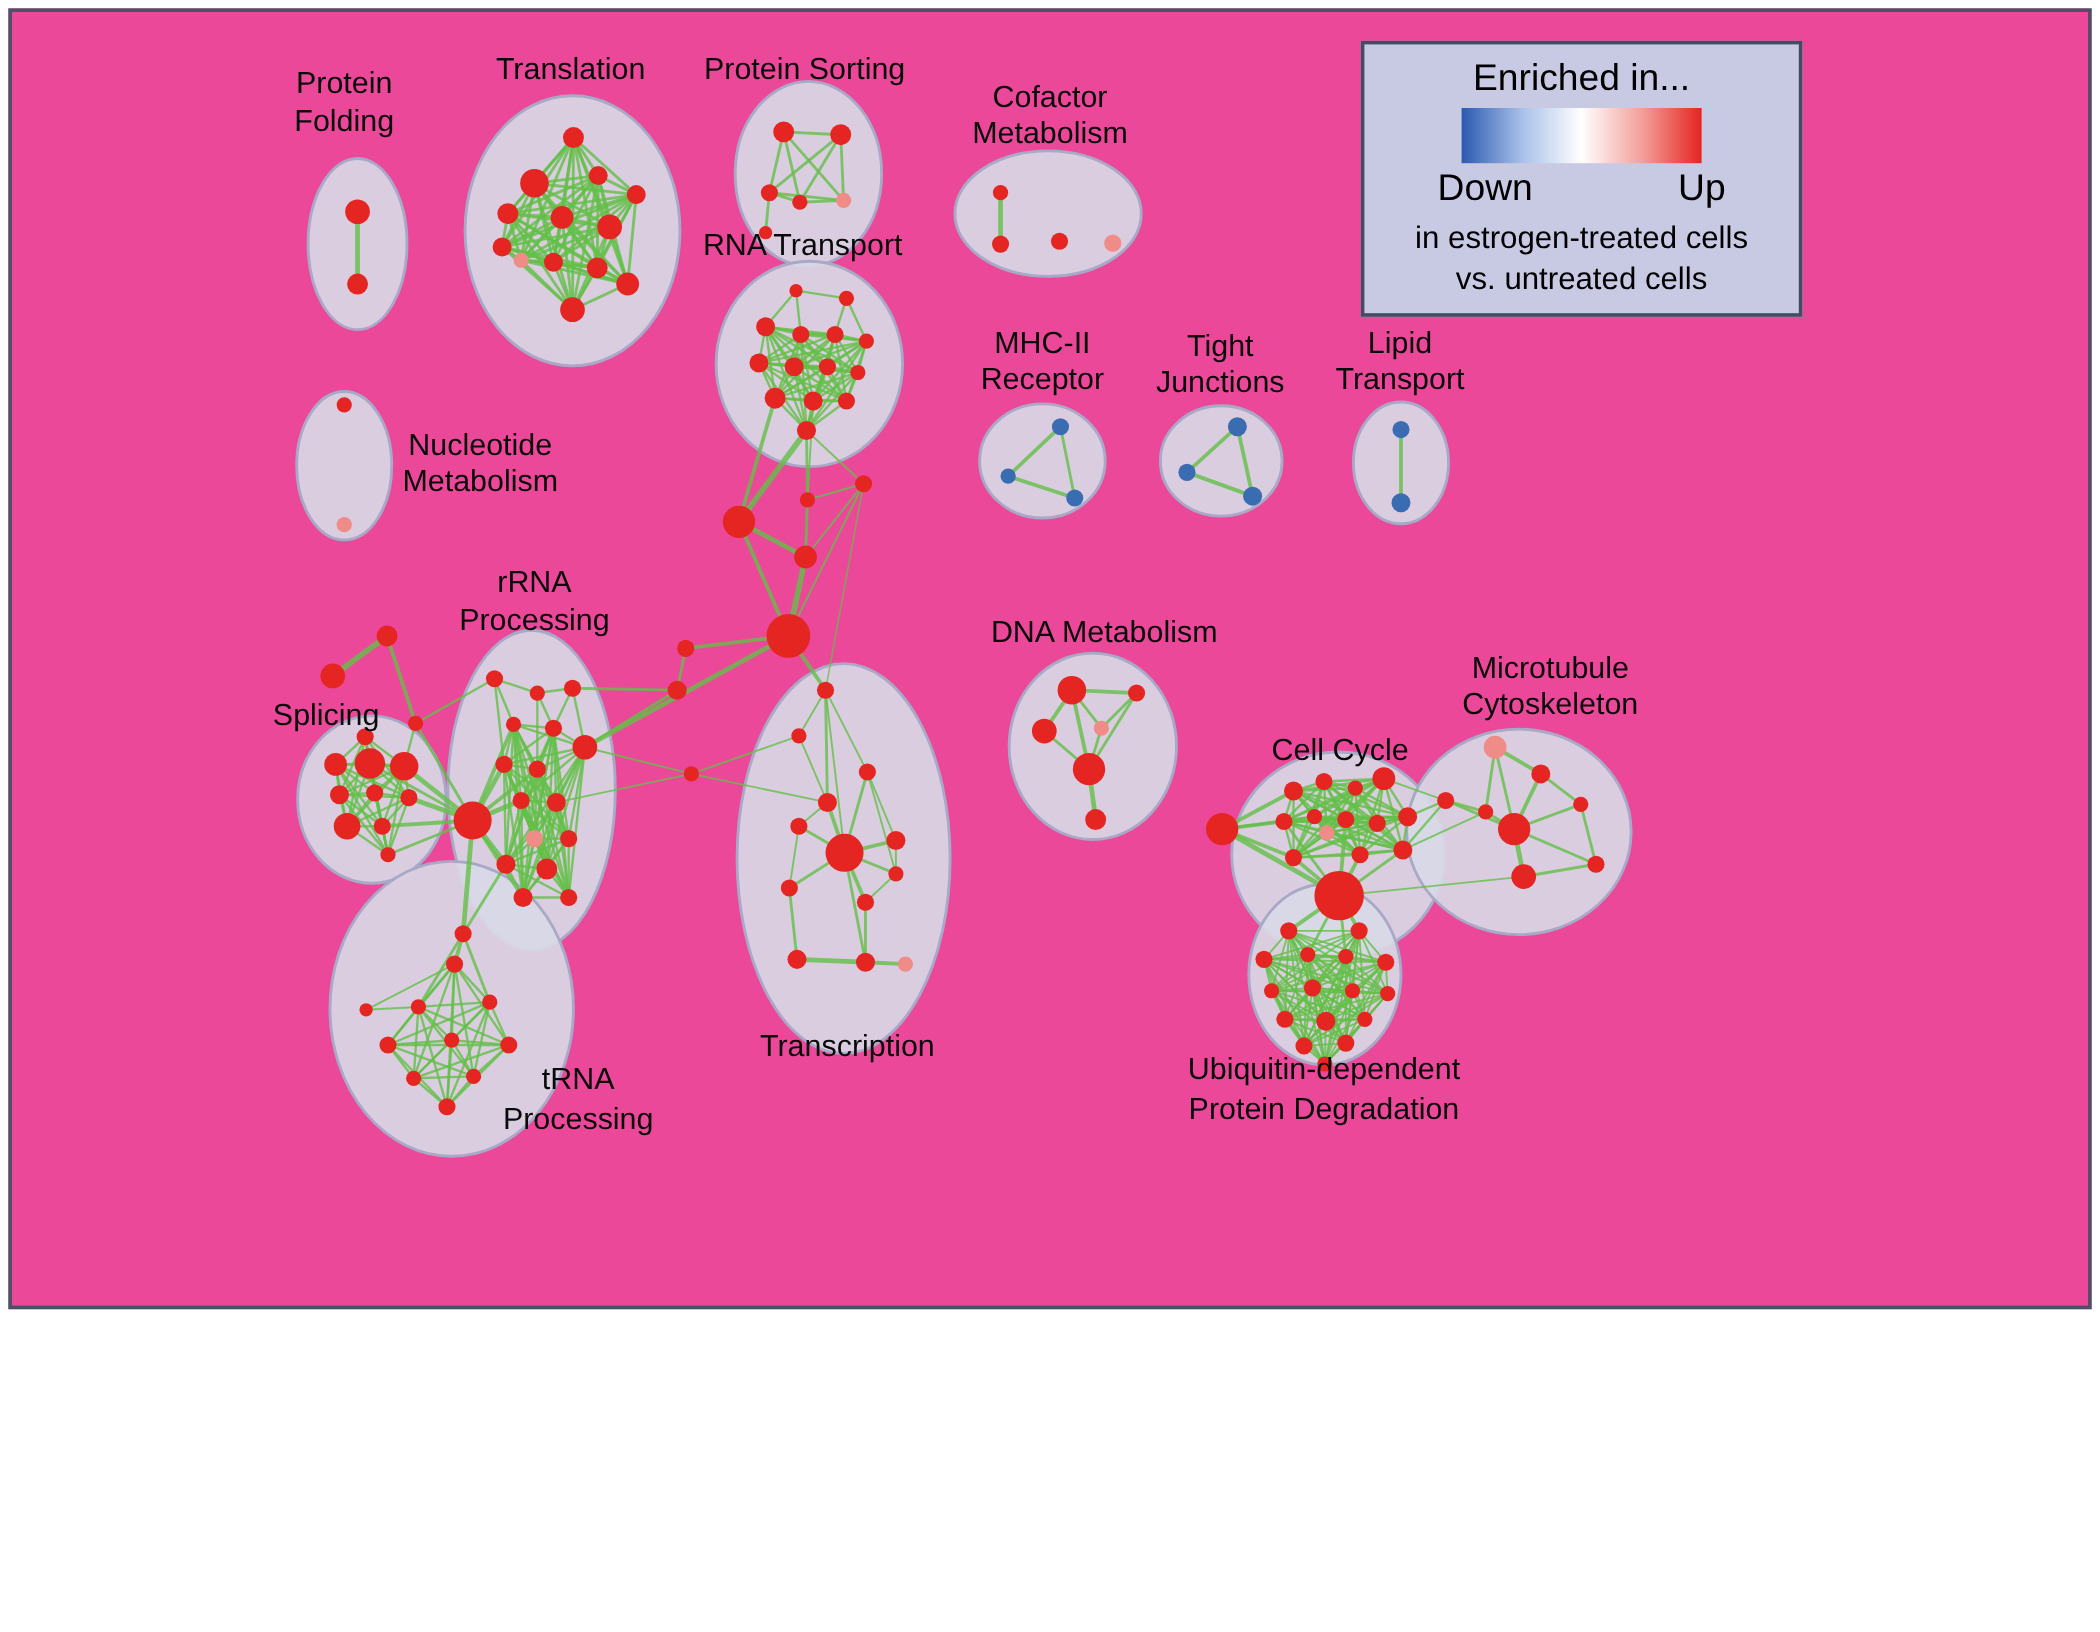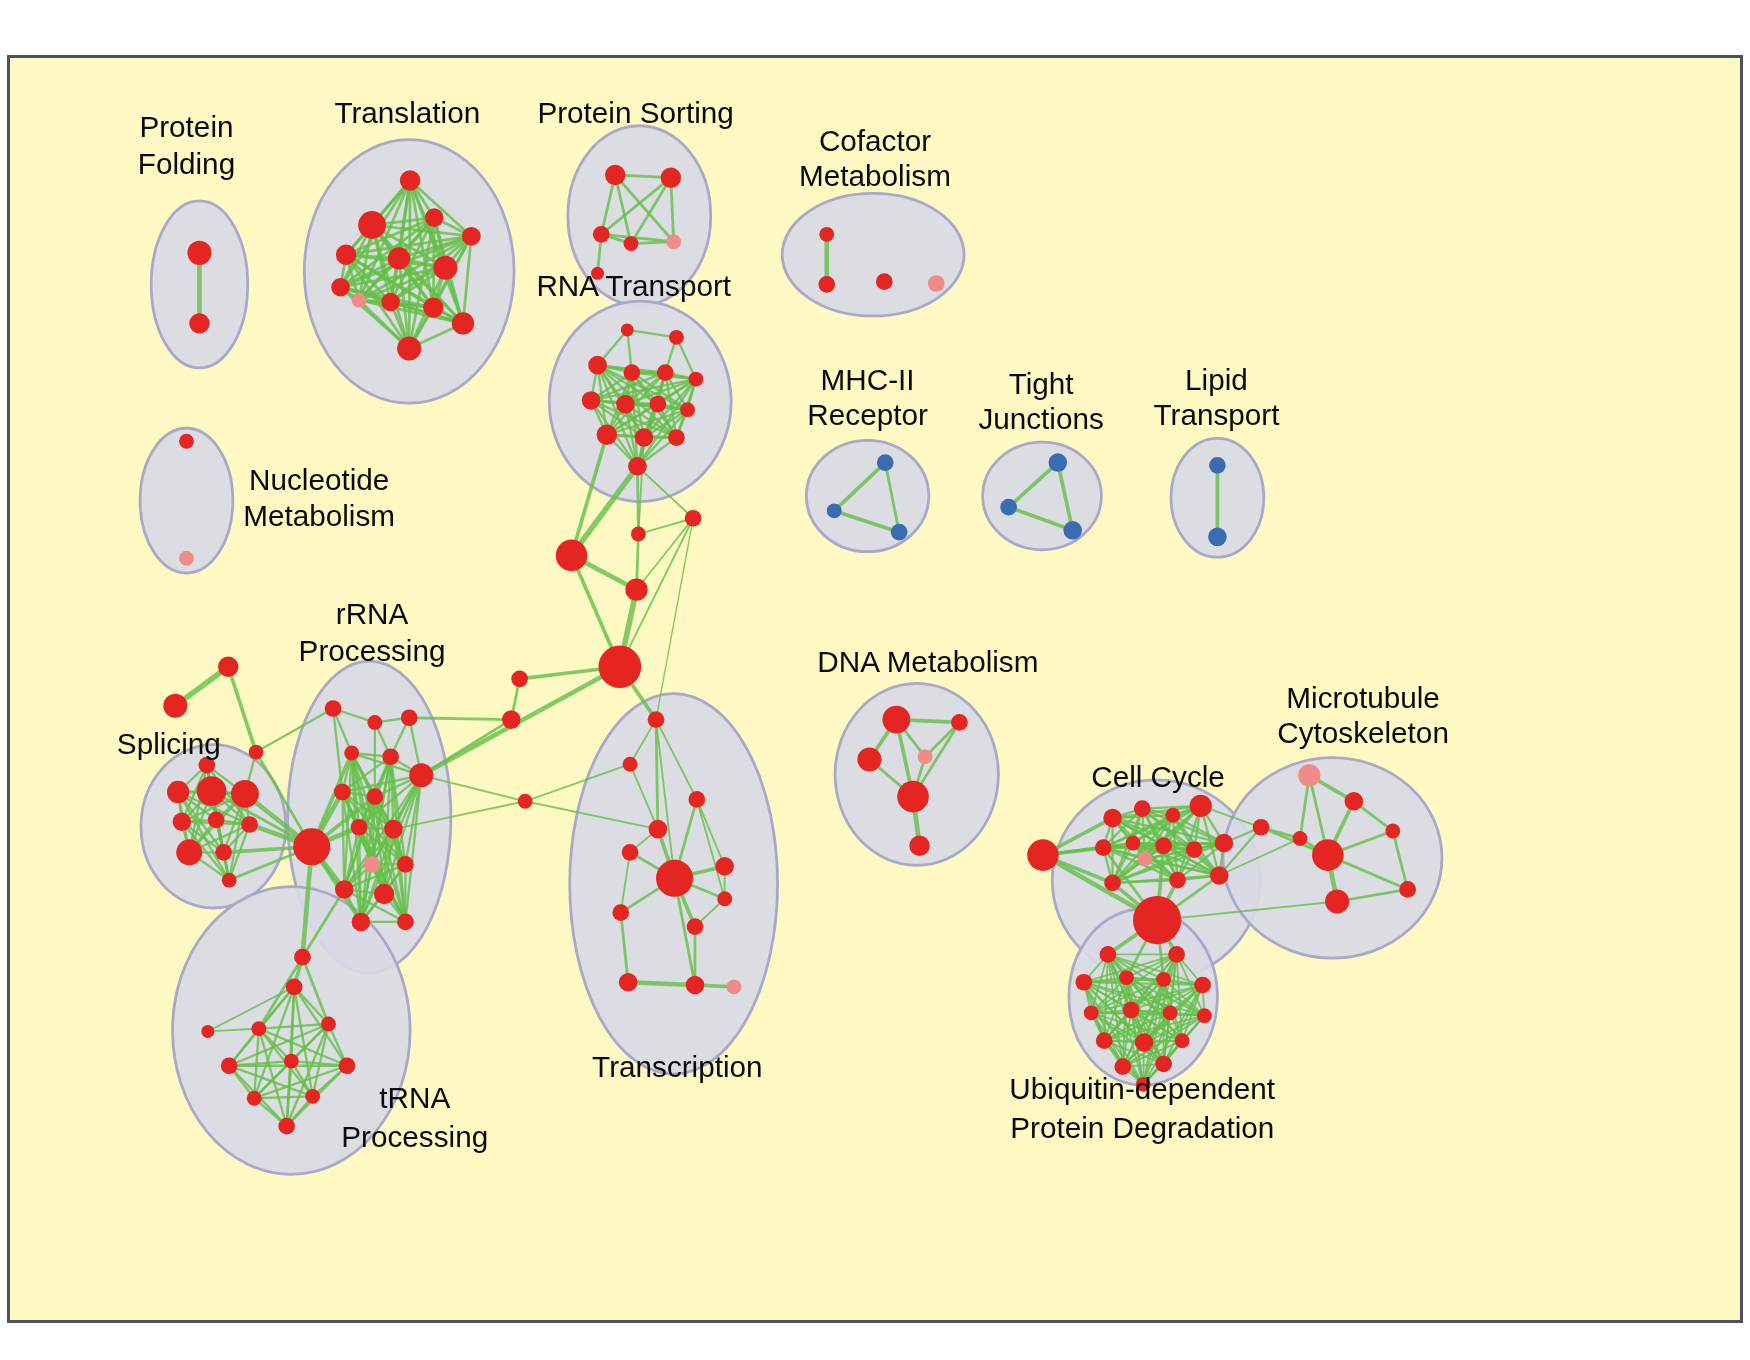--- a/index.html
+++ b/index.html
@@ -1,18 +1,18 @@
 <!DOCTYPE html>
 <html><head>
 <meta charset="utf-8">
 <style>
   html,body{margin:0;padding:0;background:#ffffff;}
   body{width:1750px;height:1360px;position:relative;font-family:"Liberation Sans",sans-serif;}
-  .figure{position:absolute;left:7px;top:7px;width:1736px;height:1268px;box-sizing:border-box;
-          border:3px solid #4c5168;background:#fef9c3;overflow:hidden;margin-top:48px;}
+  .figure{position:absolute;left:7px;top:7px;width:1736px;height:1084px;box-sizing:border-box;
+          border:3px solid #4c5168;background:#ec4899;overflow:hidden;}
   svg.net{position:absolute;left:0;top:0;width:100%;height:100%;display:block;}
   svg.net text{font-family:"Liberation Sans",sans-serif;font-size:32px;fill:#0a0a0a;}
   .legend{position:absolute;left:1124px;top:24px;width:368px;height:230px;box-sizing:border-box;
           border:3px solid #454b63;background:#c8c9e3;display:flex;flex-direction:column;align-items:center;}
   .legend-title{font-size:31px;color:#000;margin-top:10px;}
   .legend-gradient{width:200px;height:46px;margin-top:7px;}
   .legend-scale{width:240px;display:flex;justify-content:space-between;font-size:31px;color:#000;margin-top:3px;}
   .legend-cap{font-size:26px;line-height:34px;color:#000;}
   .legend-cap.first{margin-top:6px;}
 </style>
@@ -868,13 +868,23 @@
         <text x="662" y="1098" text-anchor="middle" fill="#0a0a0a">Transcription</text>
         <text x="932" y="662" text-anchor="middle" fill="#0a0a0a">DNA Metabolism</text>
         <text x="1180" y="786" text-anchor="middle" fill="#0a0a0a">Cell Cycle</text>
         <text x="1401" y="700" text-anchor="middle" fill="#0a0a0a">Microtubule</text>
         <text x="1401" y="738" text-anchor="middle" fill="#0a0a0a">Cytoskeleton</text>
         <text x="1163" y="1122" text-anchor="middle" fill="#0a0a0a">Ubiquitin-dependent</text>
         <text x="1163" y="1164" text-anchor="middle" fill="#0a0a0a">Protein Degradation</text>
       </g>
     </svg>
 
+  <div class="legend">
+    <div class="legend-title">Enriched in...</div>
+    <div class="legend-gradient" style="background: linear-gradient(to right, rgb(43, 89, 176), rgb(168, 192, 232), rgb(255, 255, 255), rgb(242, 160, 155), rgb(229, 37, 33));"></div>
+    <div class="legend-scale">
+      <span>Down</span>
+      <span>Up</span>
+    </div>
+    <div class="legend-cap first">in estrogen-treated cells</div>
+    <div class="legend-cap">vs. untreated cells</div>
+  </div>
 </div>
 
 </body></html>

